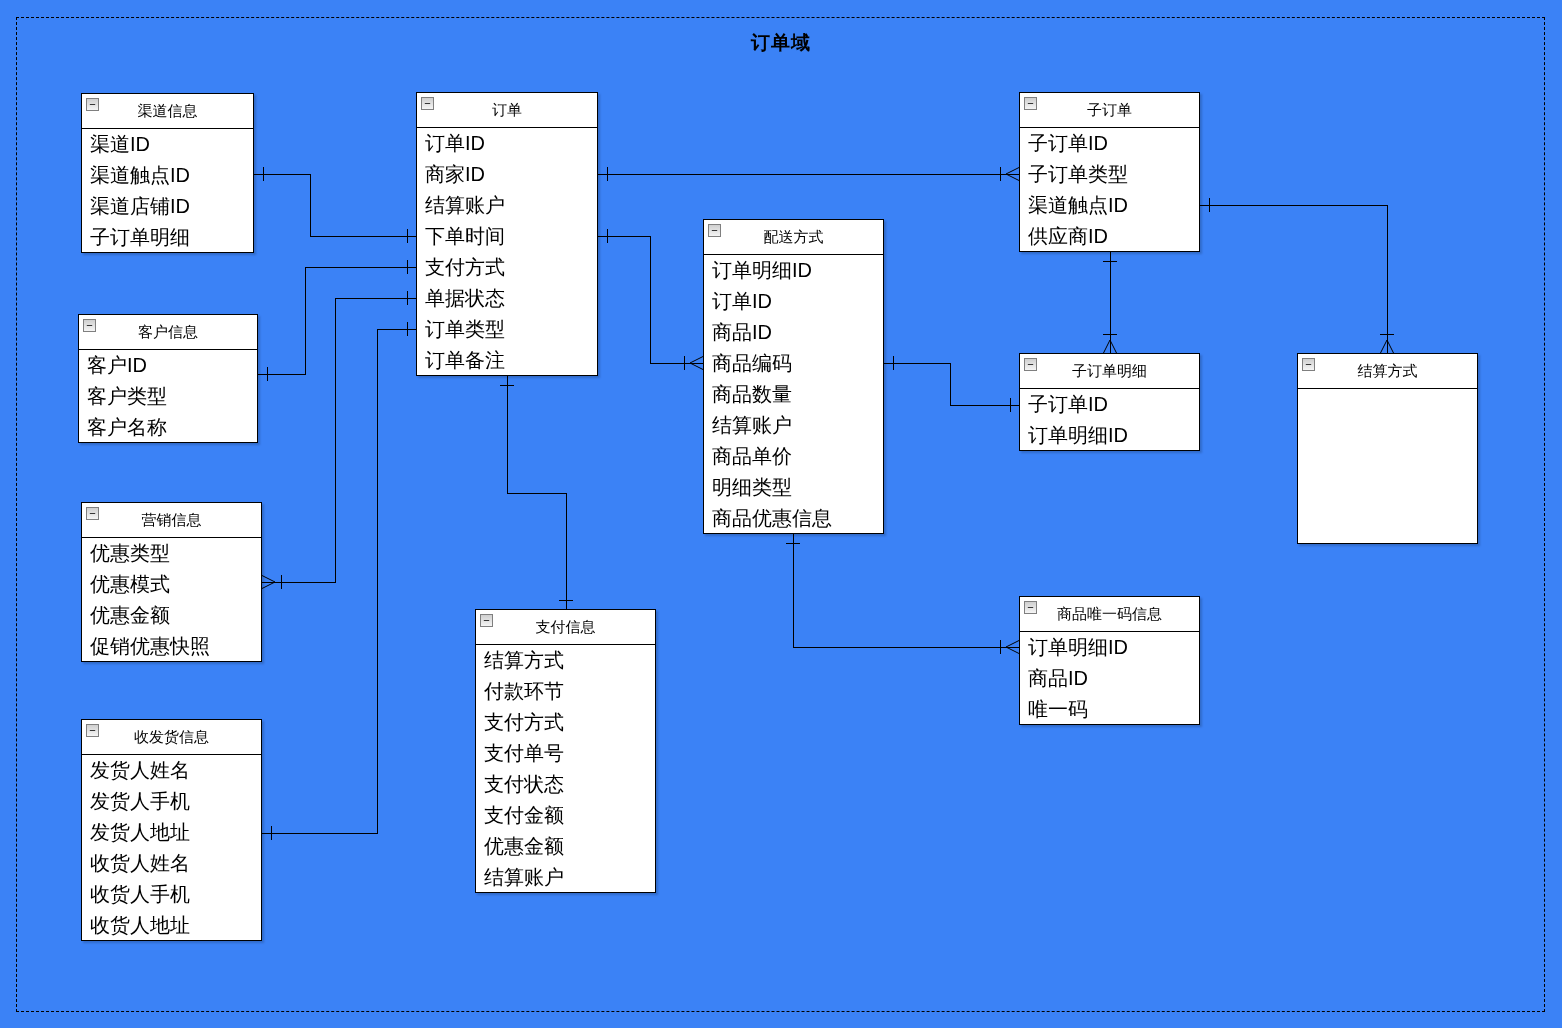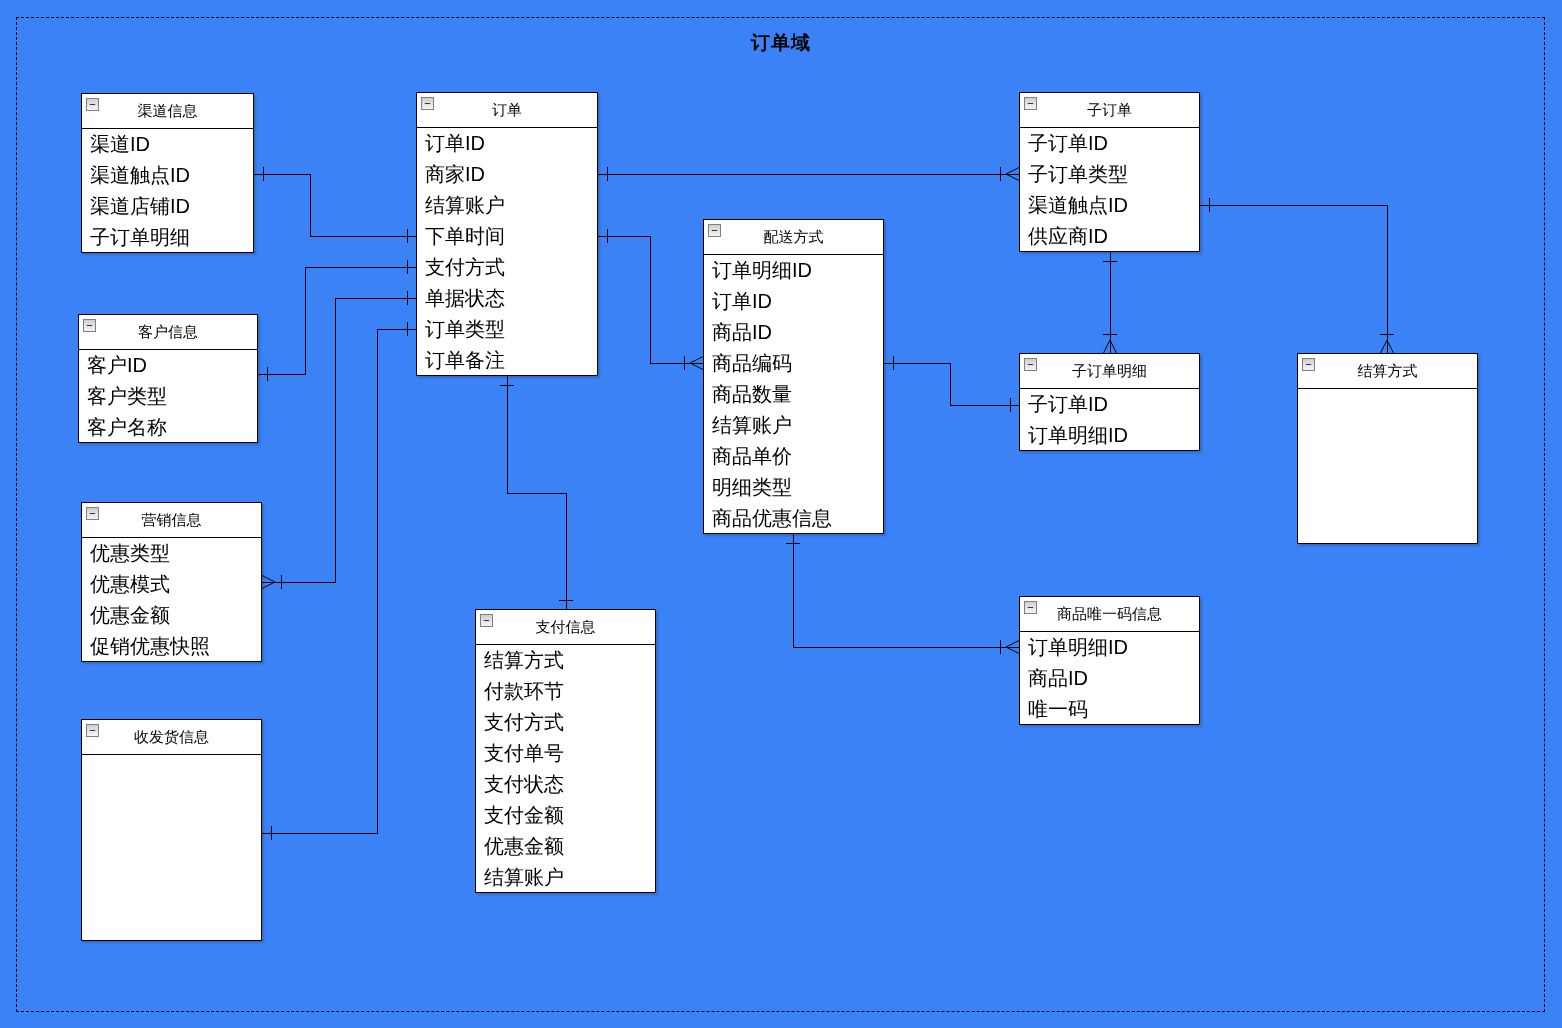--- a/index.html
+++ b/index.html
@@ -191,20 +191,28 @@
           <div class="entity-row">优惠模式</div>
           <div class="entity-row">优惠金额</div>
           <div class="entity-row">促销优惠快照</div>
         </div>
   </div>
       <div class="entity" style="left: 81px; top: 719px; width: 181px; height: 222px;">
     <div class="entity-header">
       <span class="collapse-btn">−</span>
       <span class="entity-title">收发货信息</span>
     </div>
+    <div class="entity-body">
+          <div class="entity-row">发货人姓名</div>
+          <div class="entity-row">发货人手机</div>
+          <div class="entity-row">发货人地址</div>
+          <div class="entity-row">收货人姓名</div>
+          <div class="entity-row">收货人手机</div>
+          <div class="entity-row">收货人地址</div>
+        </div>
   </div>
       <div class="entity" style="left: 416px; top: 92px; width: 182px; height: 284px;">
     <div class="entity-header">
       <span class="collapse-btn">−</span>
       <span class="entity-title">订单</span>
     </div>
     <div class="entity-body">
           <div class="entity-row">订单ID</div>
           <div class="entity-row">商家ID</div>
           <div class="entity-row">结算账户</div>

